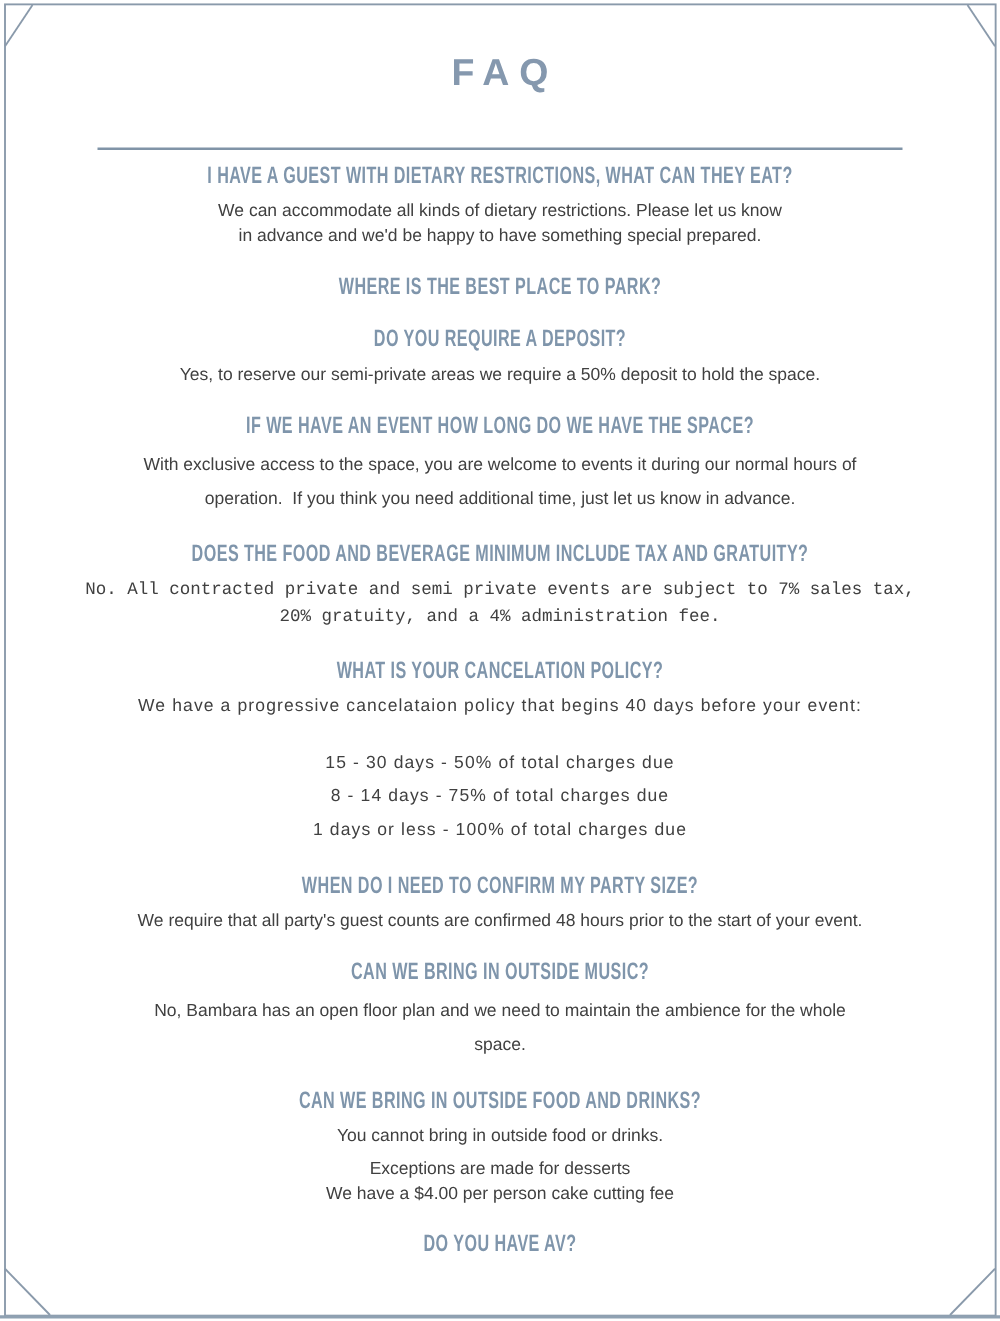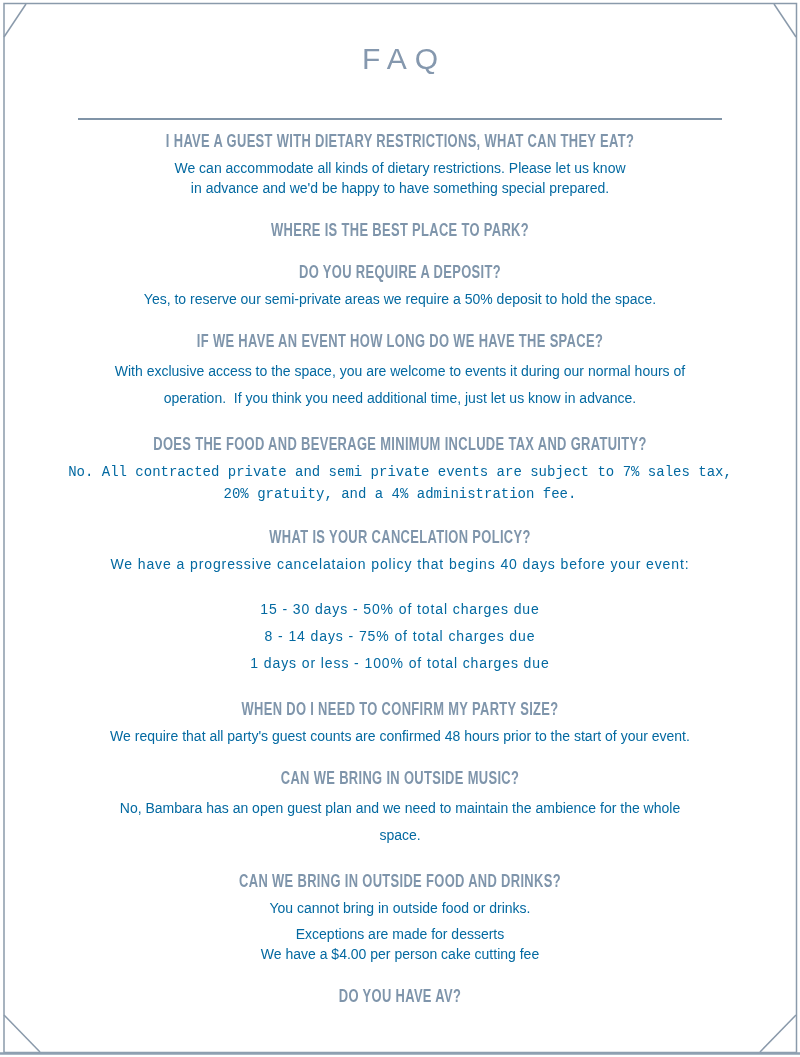--- a/index.html
+++ b/index.html
@@ -5,33 +5,33 @@
   html, body { margin: 0; padding: 0; background: #ffffff; }
   .page {
     width: 800px; height: 1057px;
     position: relative; overflow: hidden;
     background: #ffffff;
     font-family: "Liberation Sans", sans-serif;
   }
   svg.frame { position: absolute; left: 0; top: 0; pointer-events: none; }
   .content { position: relative; width: 760px; margin: 0 auto; padding-top: 42px; text-align: center; }
   .faq-title {
-    font-size: 30px; font-weight: normal;
+    font-size: 30px; font-weight: bold;
     letter-spacing: 8px; padding-left: 8px;
     color: #8598ae; line-height: 34px;
   }
   .divider { width: 644px; height: 2px; margin: 42px auto 11px auto; background: #8094a7; }
   .faq-item { margin-bottom: 22px; }
   .question {
     font-weight: bold; font-size: 19px; line-height: 20px;
     letter-spacing: 0.5px; color: #7f95ab;
     white-space: nowrap; transform: scaleX(0.68); transform-origin: 50% 50%;
     margin-bottom: 7px;
   }
-  .answer { color: #0369a1; font-size: 14px; }
+  .answer { color: #404040; font-size: 14px; }
   .line { white-space: pre; }
   .lh-t .line { line-height: 20px; }
   .lh-m .line { line-height: 22px; font-family: Liberation Mono, monospace; }
   .lh-l .line { line-height: 27px; }
   .track .line { letter-spacing: 0.9px; }
   .sub-block { margin-top: 22px; }
   .sub-block-sm { margin-top: 6px; text-align: center; }
 </style>
 </head>
 <body>
@@ -103,21 +103,21 @@
     <div class="faq-item">
       <div class="question">WHEN DO I NEED TO CONFIRM MY PARTY SIZE?</div>
       <div class="answer lh-t">
         <div class="line">We require that all party's guest counts are confirmed 48 hours prior to the start of your event.</div>
       </div>
     </div>
 
     <div class="faq-item">
       <div class="question">CAN WE BRING IN OUTSIDE MUSIC?</div>
       <div class="answer lh-l">
-        <div class="line">No, Bambara has an open guest plan and we need to maintain the ambience for the whole</div>
+        <div class="line">No, Bambara has an open floor plan and we need to maintain the ambience for the whole</div>
         <div class="line">space.</div>
       </div>
     </div>
 
     <div class="faq-item">
       <div class="question">CAN WE BRING IN OUTSIDE FOOD AND DRINKS?</div>
       <div class="answer lh-t">
         <div class="line">You cannot bring in outside food or drinks.</div>
       </div>
       <div class="answer lh-t sub-block-sm">

